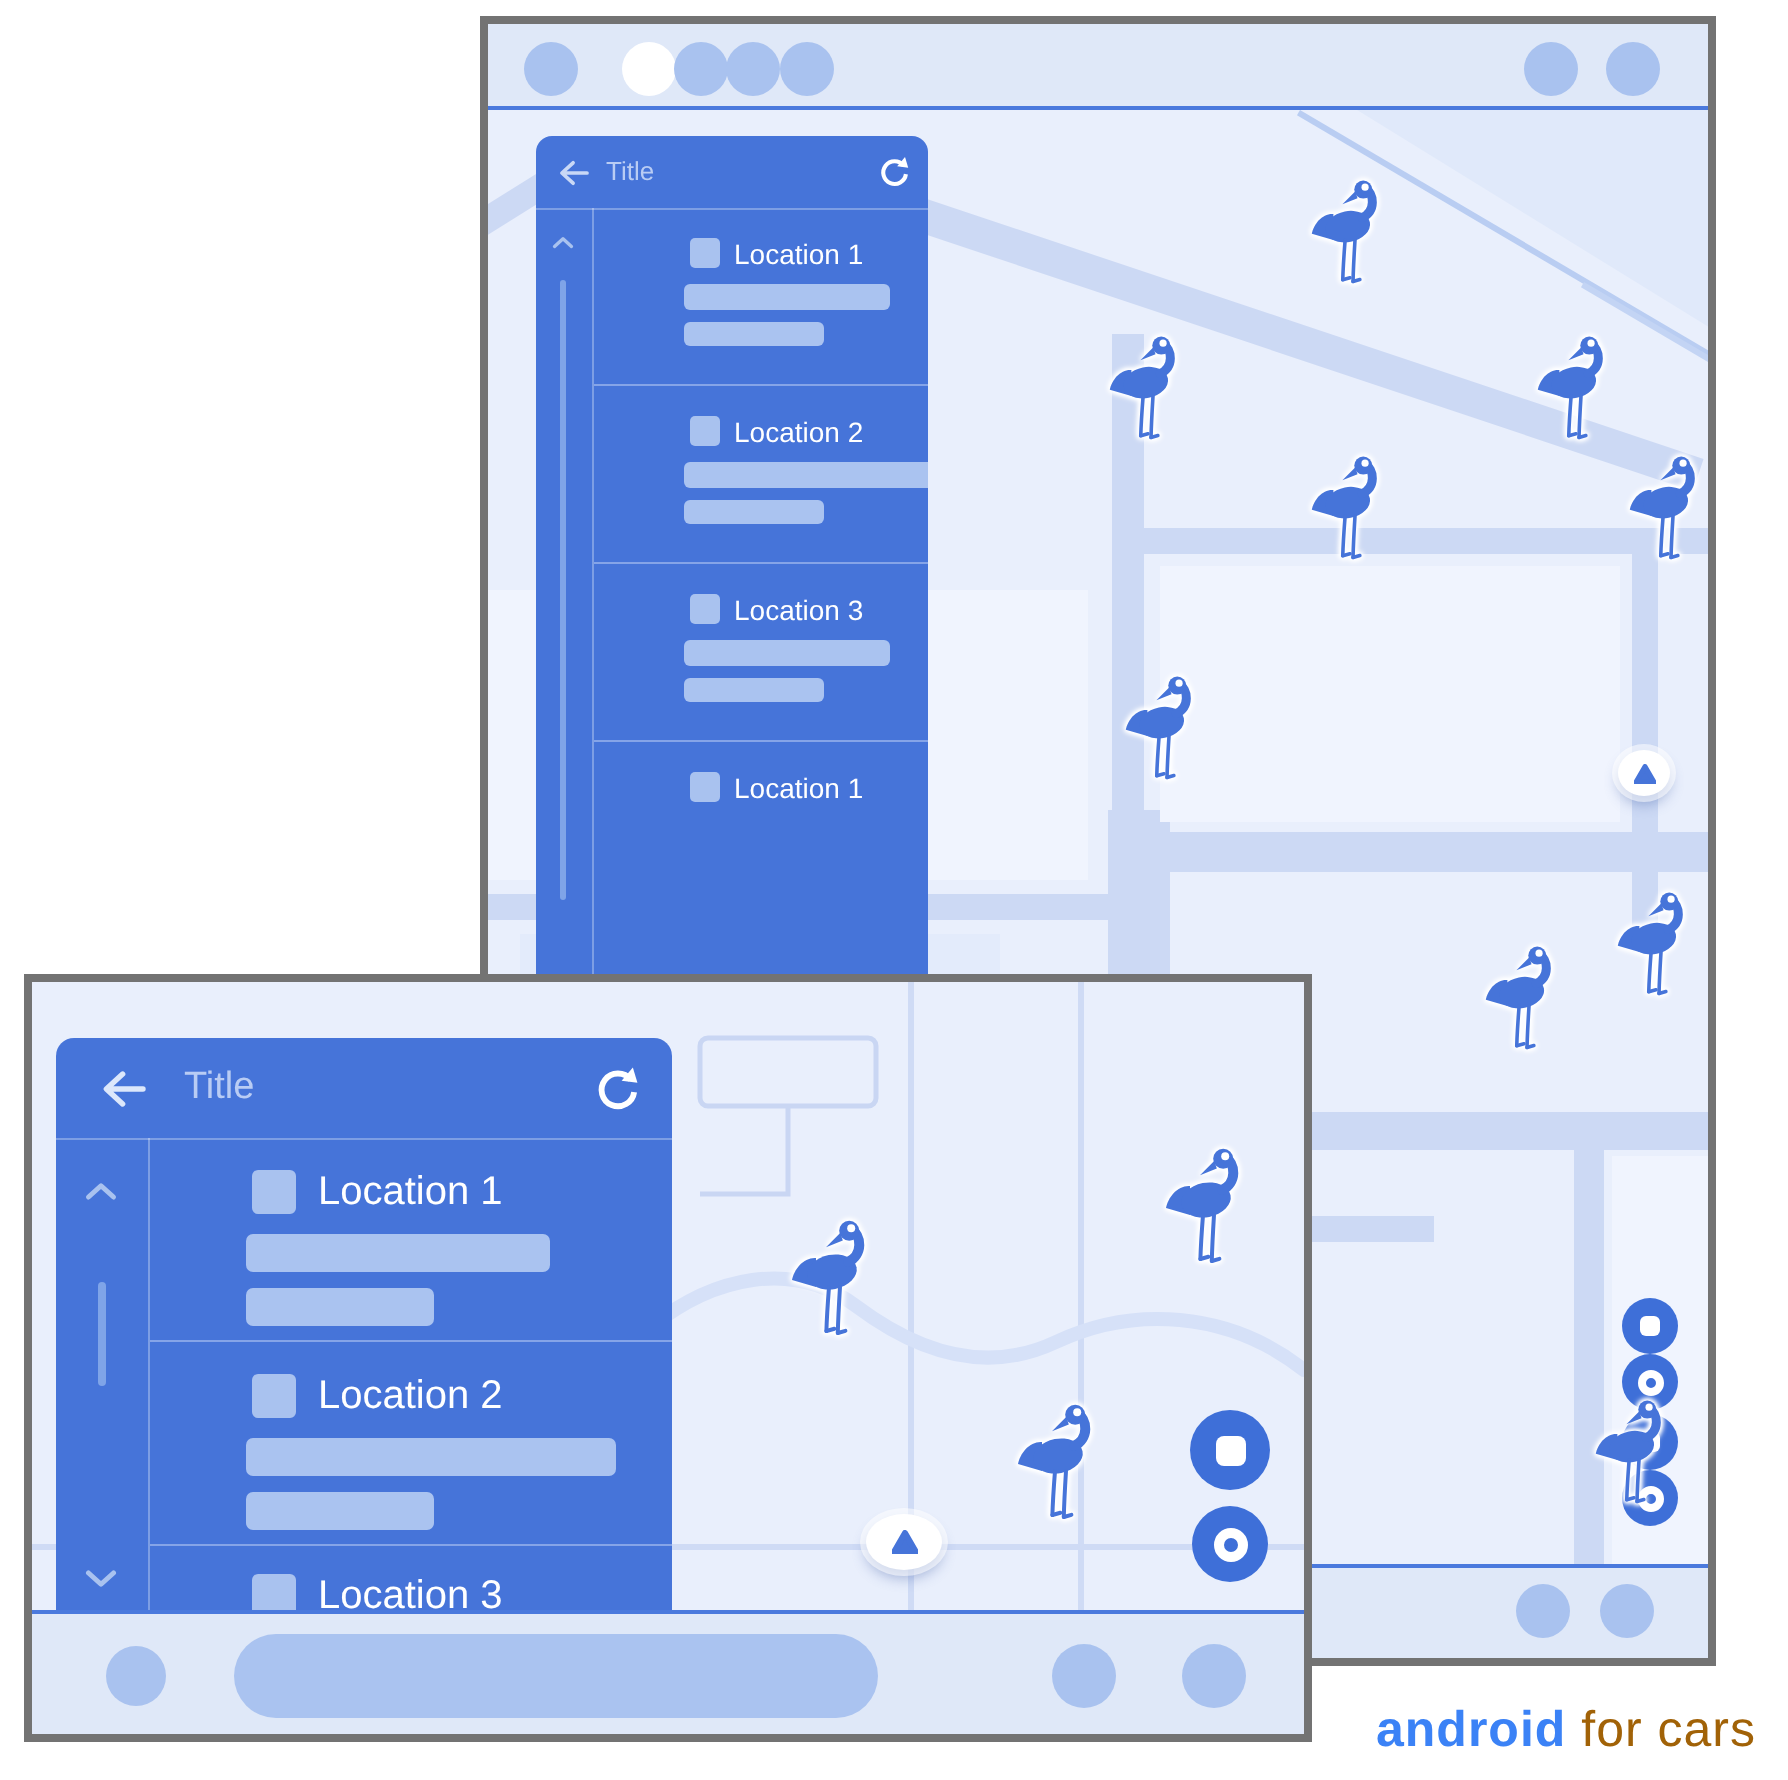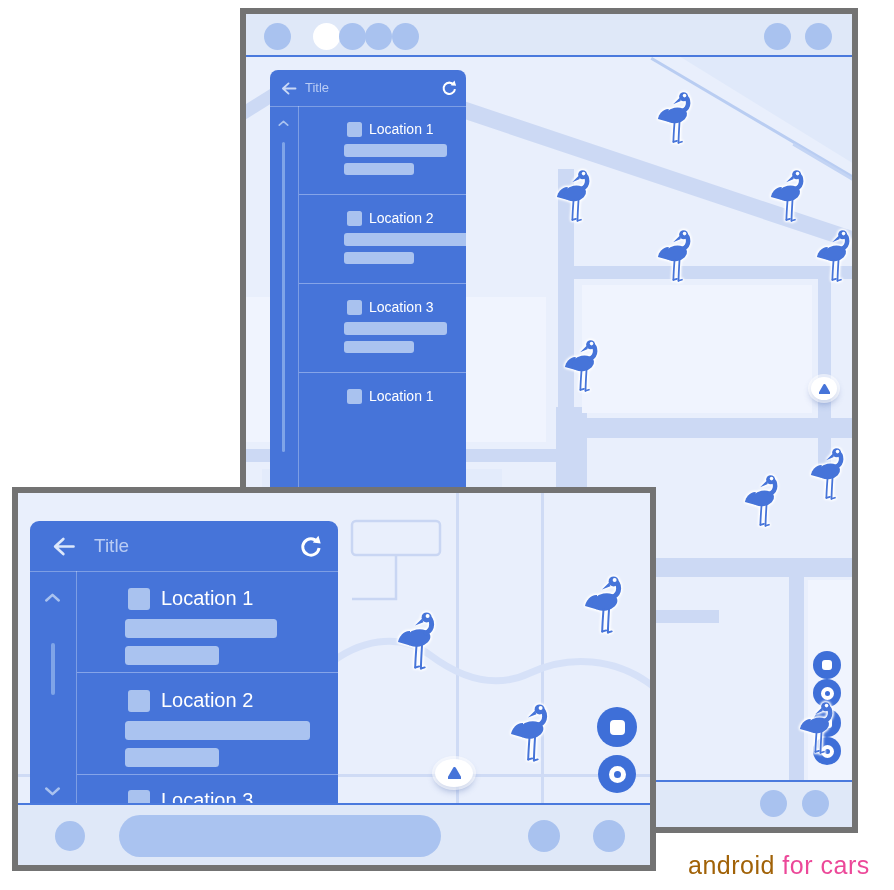--- a/index.html
+++ b/index.html
@@ -4,21 +4,21 @@
 <style>
   html,body{margin:0;padding:0;}
   body{
     width:894px;height:890px;position:relative;background:#ffffff;
     font-family:"Liberation Sans", sans-serif;overflow:hidden;
     -webkit-font-smoothing:antialiased;
   }
   .abs{position:absolute;}
   
   .frame{
-    position:absolute;background:#a21caf;border:6px solid #737373;
+    position:absolute;background:#a21caf;border:4px solid #737373;
     box-sizing:border-box;overflow:hidden;
   }
   #portrait-frame{left:240px;top:8px;width:618px;height:825px;z-index:1;}
   #landscape-frame{left:12px;top:487px;width:644px;height:384px;z-index:3;}
   .sysbar{position:absolute;left:0;right:0;background:#dfe8f8;}
   .dot{position:absolute;border-radius:50%;background:#a9c2ef;}
   .dot.white{background:#ffffff;}
   
   .map{position:absolute;left:0;right:0;background:#e9effc;overflow:hidden;}
   .road{position:absolute;background:#ccd9f4;}
@@ -41,30 +41,30 @@
   .glyph-ring{border-radius:50%;border:5px solid #fff;background:transparent;box-sizing:border-box;}
   
   .panel{position:absolute;background:#4674d9;overflow:hidden;}
   .panel-header{position:absolute;left:0;right:0;top:0;border-bottom:1px solid rgba(255,255,255,.3);}
   .panel-title{color:#b9ccf4;}
   .panel-body{position:absolute;left:0;right:0;bottom:0;display:flex;}
   .rail{position:relative;border-right:1px solid rgba(255,255,255,.3);flex:none;}
   .thumb{position:absolute;background:#7fa4e8;border-radius:2px;}
   .list{flex:1;min-width:0;}
   .item{box-sizing:border-box;border-bottom:1px solid rgba(210,225,250,.45);}
-  .item-row{display:flex;align-items:flex-end;padding-left:36px;}
+  .item-row{display:flex;align-items:flex-start;padding-left:36px;}
   .sq-icon{background:#a9c2ef;border-radius:2.5px;flex:none;}
   .item-label{color:#ffffff;white-space:nowrap;}
   .ph-bar{background:#aac3f0;border-radius:3px;}
   .icon-btn{position:absolute;cursor:pointer;line-height:0;}
   .chev{position:absolute;line-height:0;}
   
   #watermark{position:absolute;left:688px;top:851px;font-size:25px;letter-spacing:.5px;}
-  #watermark .wm-b{font-weight:normal;color:#a16207;}
-  #watermark .wm-l{font-weight:normal;color:#ec4899;margin-top:36px;}
+  #watermark .wm-b{font-weight:bold;color:#3b82f6;}
+  #watermark .wm-l{font-weight:normal;color:#a16207;margin-top:36px;}
 </style>
 </head>
 <body>
 
 <svg width="0" height="0" style="position:absolute">
   <defs>
     <g id="flamingo-shape">
       <path d="M13 21 C7 20.5 2 26.5 1 32 L13 35.5 Z" fill="currentColor"></path>
       <ellipse cx="21" cy="28" rx="12.5" ry="8.6" transform="rotate(-11 21 28)" fill="currentColor"></ellipse>
       <path d="M29 23 C36.5 19.5 36.2 9.5 30 6.2" fill="none" stroke="currentColor" stroke-width="5" stroke-linecap="round"></path>

